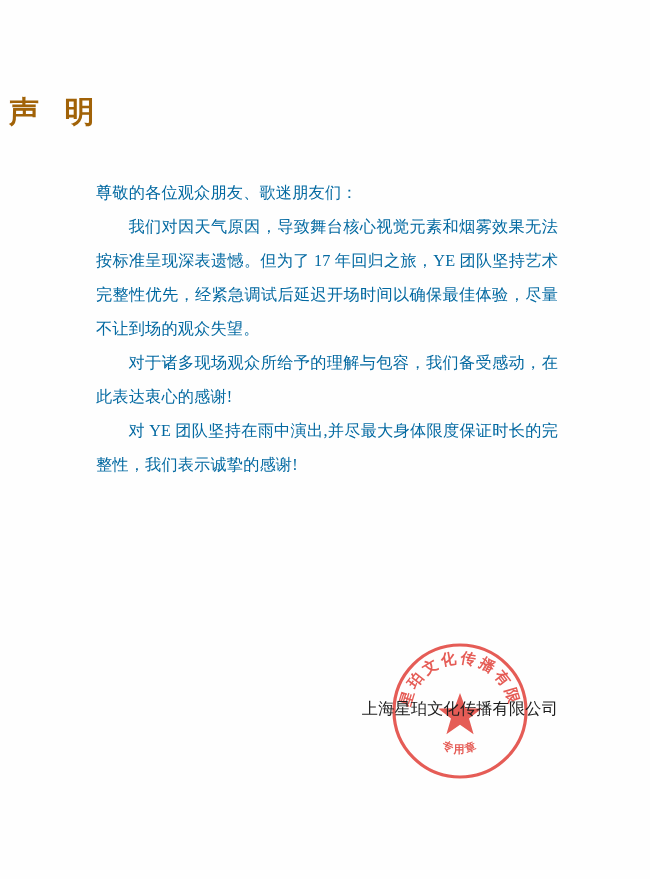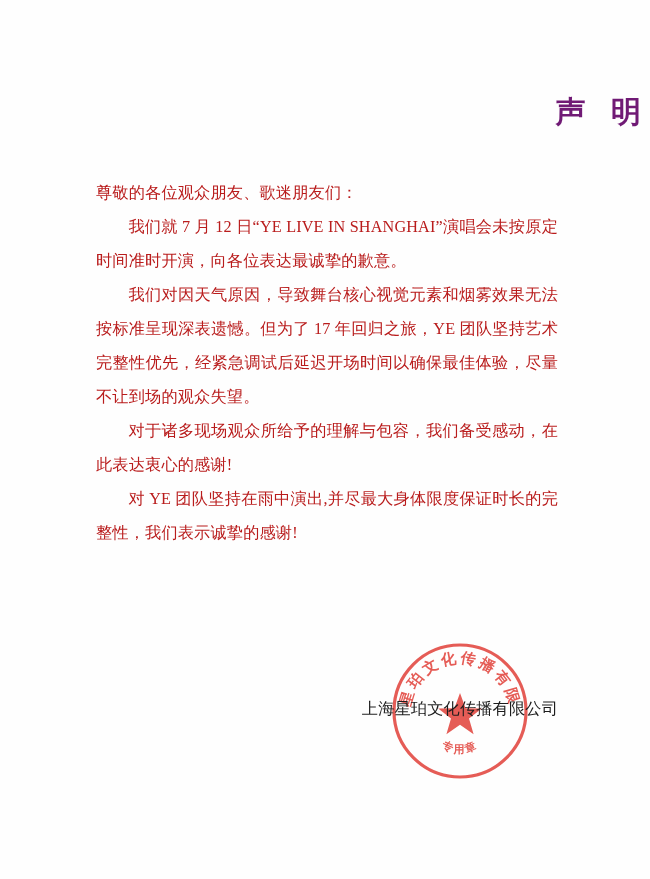--- a/index.html
+++ b/index.html
@@ -22,44 +22,44 @@
     inset: 0;
     background: #fefefe;
   }
 
   
   .doc-title {
     position: absolute;
     top: 94px;
     left: 0;
     width: 650px;
-    text-align: right;
+    text-align: left;
     font-size: 30px;
     font-weight: 700;
     letter-spacing: 0.30em;
     text-indent: 0.30em;
-    color: #701a75;
+    color: #a16207;
     line-height: 1.2;
   }
 
   
   .body-block {
     position: absolute;
     top: 176px;
     left: 96px;
     width: 462px;
   }
 
   .para {
     margin: 0 0 0px 0;
     font-size: 16.2px;
     line-height: 34px;
     text-align: justify;
     text-justify: inter-ideograph;
-    color: #b91c1c;
+    color: #0369a1;
     letter-spacing: 0.01em;
   }
   .para.indent {
     text-indent: 2em;
   }
 
   
   .signature {
     position: absolute;
     left: 96px;
@@ -98,21 +98,20 @@
 <body>
 
 <div class="page">
 
   <div class="doc-title">声 明</div>
 
   <div class="body-block">
 
     <p class="para">尊敬的各位观众朋友、歌迷朋友们：</p>
 
-    <p class="para indent">我们就 7 月 12 日“YE LIVE IN SHANGHAI”演唱会未按原定时间准时开演，向各位表达最诚挚的歉意。</p>
 
     <p class="para indent">我们对因天气原因，导致舞台核心视觉元素和烟雾效果无法按标准呈现深表遗憾。但为了 17 年回归之旅，YE 团队坚持艺术完整性优先，经紧急调试后延迟开场时间以确保最佳体验，尽量不让到场的观众失望。</p>
 
     <p class="para indent">对于诸多现场观众所给予的理解与包容，我们备受感动，在此表达衷心的感谢!</p>
 
     <p class="para indent">对 YE 团队坚持在雨中演出,并尽最大身体限度保证时长的完整性，我们表示诚挚的感谢!</p>
 
   </div>
 
   <div class="seal">

